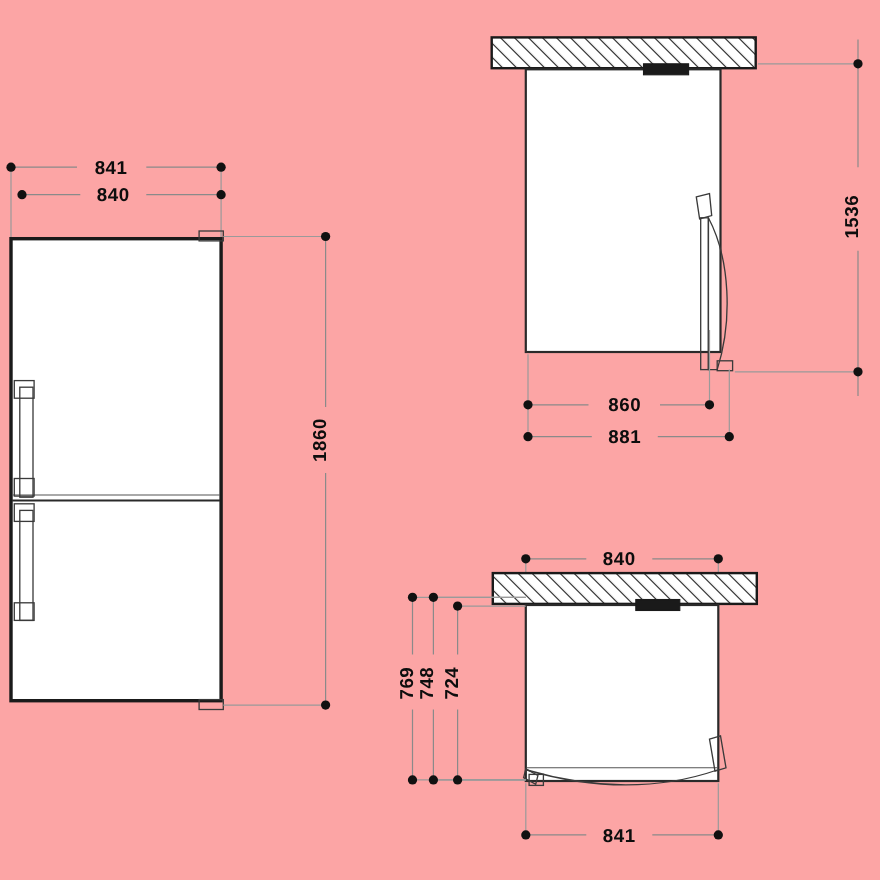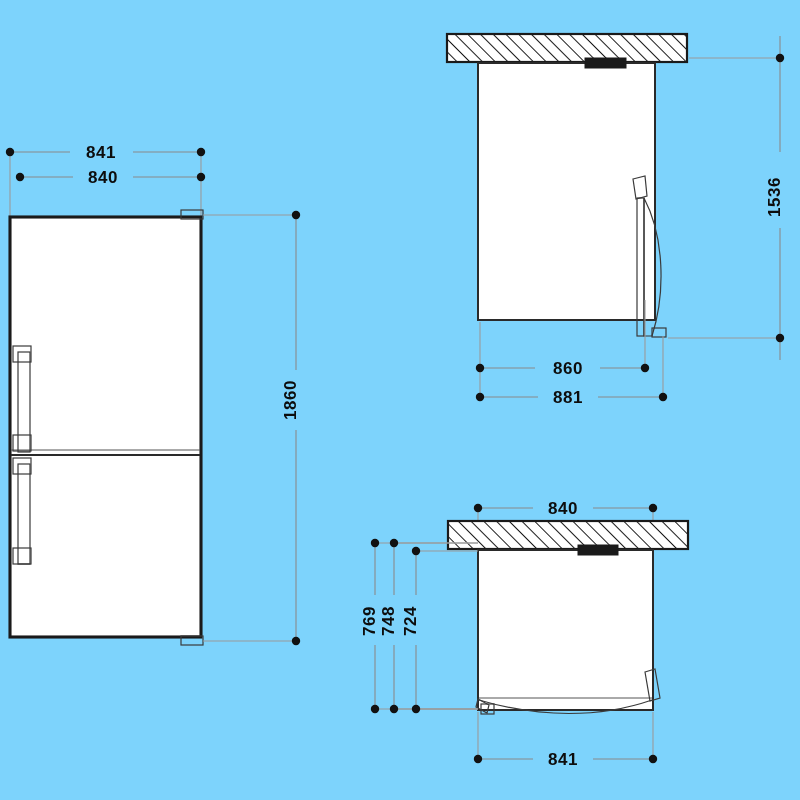--- a/index.html
+++ b/index.html
@@ -8,21 +8,21 @@
     padding: 0;
     background: #ffffff;
   }
   body {
     font-family: "Liberation Sans", sans-serif;
   }
   #drawing-root {
     position: relative;
     width: 800px;
     height: 800px;
-    background: #7dd3fc;
+    background: #fca5a5;
     overflow: hidden;
   }
   svg.canvas {
     display: block;
     width: 800px;
     height: 800px;
   }
   .dim-text {
     font-family: "Liberation Sans", sans-serif;
     font-weight: bold;

